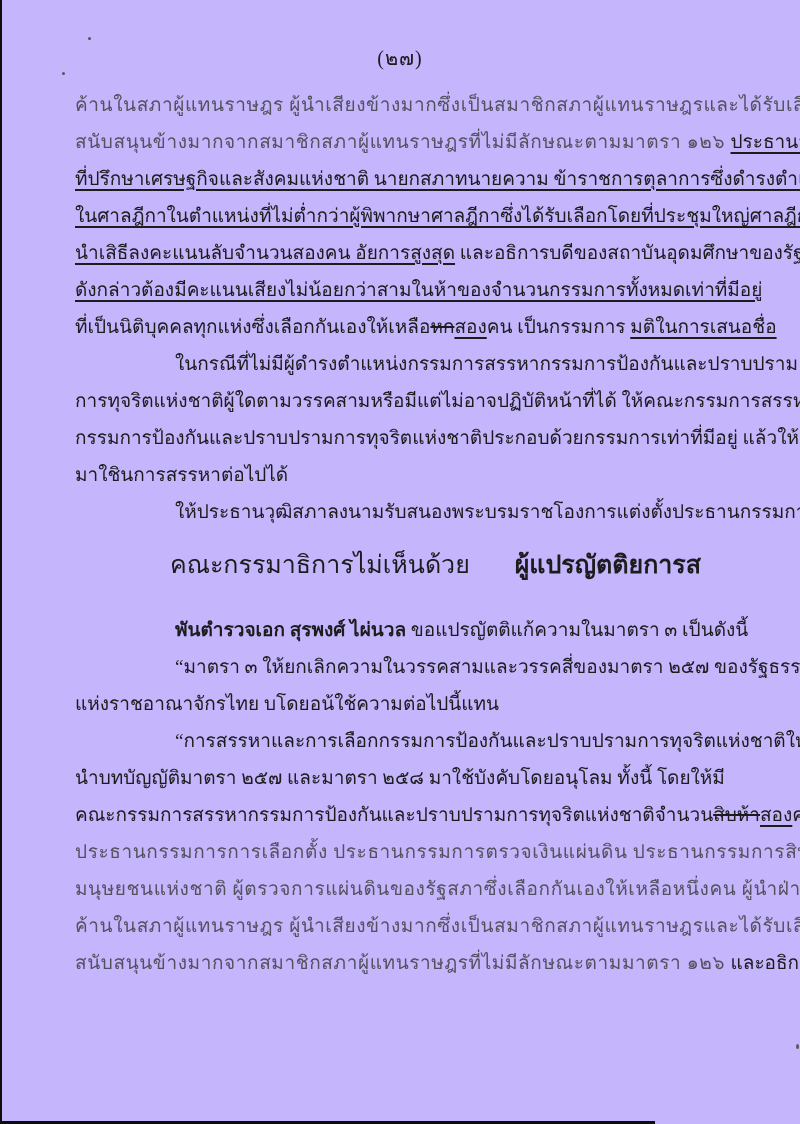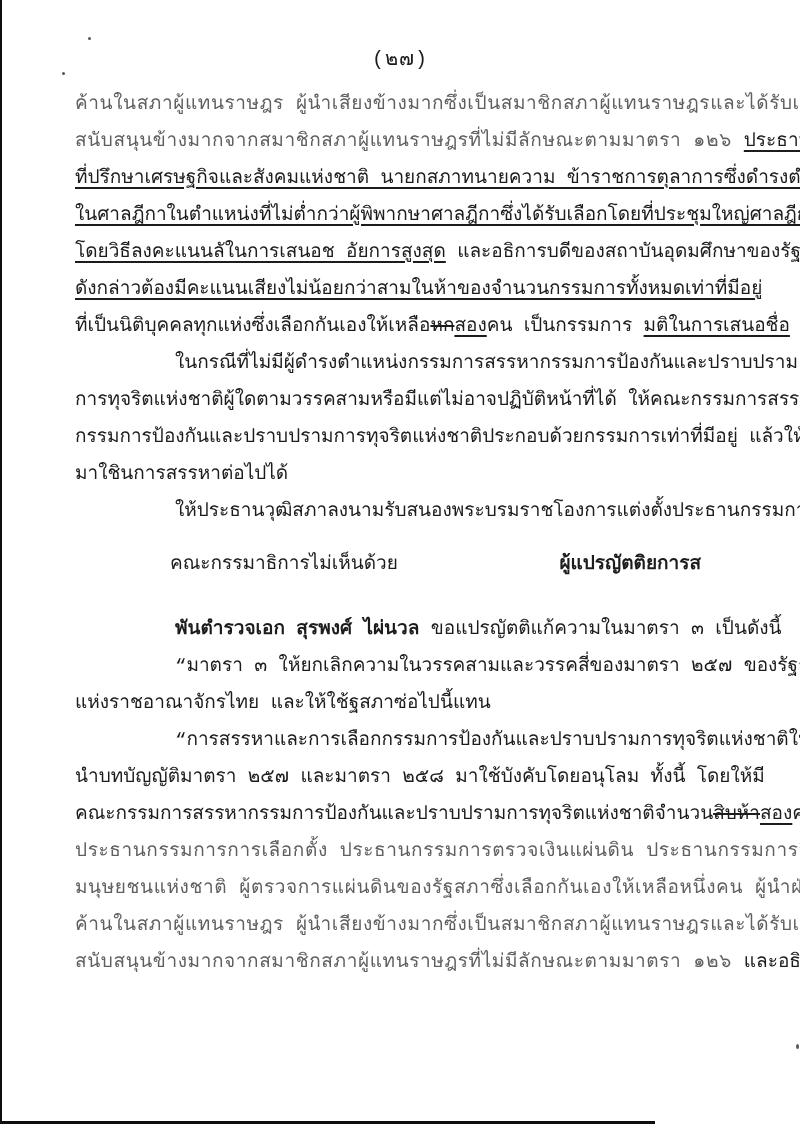--- a/index.html
+++ b/index.html
@@ -1,22 +1,22 @@
 <!DOCTYPE html>
 <html><head>
 <meta charset="utf-8">
 <style>
   html,body{margin:0;padding:0;background:#e8e8e6;}
   .page{
     position:relative;
     width:800px;height:1124px;
     margin:0 auto;
-    background:#ffffff;
+    background:#c4b5fd;
     overflow:hidden;
-    font-family:Liberation Mono, monospace;
+    font-family:Liberation Serif, serif;
     color:#1c1c1c;
   }
   .scan-edge-left{
     position:absolute;left:0;top:0;width:2px;height:1124px;
     background:#0d0d0d;
   }
   .scan-edge-bottom{
     position:absolute;left:0;bottom:0;width:655px;height:3px;
     background:#0d0d0d;
   }
@@ -40,21 +40,21 @@
   .seg-u{text-decoration:underline;text-underline-offset:4px;text-decoration-thickness:1.5px;}
   .seg-x{text-decoration:line-through;text-decoration-thickness:1.5px;}
   .seg-b{font-weight:bold;margin-top:24px;}
   .seg-f{
     color:#3c3c3c;opacity:.82;letter-spacing:.6px;
     filter:blur(.35px);
   }
   .signoff-row{
     display:flex;justify-content:space-between;
     padding-left:95px;padding-right:42px;
-    font-size:19px;line-height:37px;
+    font-size:25px;line-height:37px;
     margin-top:16px;margin-bottom:28px;
   }
   .signoff-right{font-weight:bold;}
 </style>
 </head>
 <body>
 
 <div class="page">
   <div class="scan-edge-left"></div>
   <div class="scan-edge-bottom"></div>
@@ -62,35 +62,35 @@
   <div class="scan-speck speck2"></div>
   <div class="scan-speck speck3"></div>
 
   <div class="page-number">(๒๗)</div>
 
   <div class="doc-body" id="doc-body">
       <div class="line"><span class="seg-f">ค้านในสภาผู้แทนราษฎร  ผู้นำเสียงข้างมากซึ่งเป็นสมาชิกสภาผู้แทนราษฎรและได้รับเสียง</span></div>
       <div class="line"><span class="seg-f">สนับสนุนข้างมากจากสมาชิกสภาผู้แทนราษฎรที่ไม่มีลักษณะตามมาตรา ๑๒๖ </span><span class="seg-u">ประธานสภา</span></div>
       <div class="line"><span class="seg-u">ที่ปรึกษาเศรษฐกิจและสังคมแห่งชาติ นายกสภาทนายความ ข้าราชการตุลาการซึ่งดำรงตำแหน่ง</span></div>
       <div class="line"><span class="seg-u">ในศาลฎีกาในตำแหน่งที่ไม่ต่ำกว่าผู้พิพากษาศาลฎีกาซึ่งได้รับเลือกโดยที่ประชุมใหญ่ศาลฎีกา</span></div>
-      <div class="line"><span class="seg-u">โดยวิธีลงคะแนนลัในการเสนอช  อัยการสูงสุด</span><span class=""> และอธิการบดีของสถาบันอุดมศึกษาของรัฐ</span></div>
+      <div class="line"><span class="seg-u">นำเสิธีลงคะแนนลับจำนวนสองคน  อัยการสูงสุด</span><span class=""> และอธิการบดีของสถาบันอุดมศึกษาของรัฐ</span></div>
       <div class="line"><span class="seg-u">ดังกล่าวต้องมีคะแนนเสียงไม่น้อยกว่าสามในห้าของจำนวนกรรมการทั้งหมดเท่าที่มีอยู่</span></div>
       <div class="line"><span class="">ที่เป็นนิติบุคคลทุกแห่งซึ่งเลือกกันเองให้เหลือ</span><span class="seg-x">หก</span><span class="seg-u">สอง</span><span class="">คน เป็นกรรมการ </span><span class="seg-u">มติในการเสนอชื่อ</span></div>
       <div class="line indent"><span class="">ในกรณีที่ไม่มีผู้ดำรงตำแหน่งกรรมการสรรหากรรมการป้องกันและปราบปราม</span></div>
       <div class="line"><span class="">การทุจริตแห่งชาติผู้ใดตามวรรคสามหรือมีแต่ไม่อาจปฏิบัติหน้าที่ได้ ให้คณะกรรมการสรรหา</span></div>
       <div class="line"><span class="">กรรมการป้องกันและปราบปรามการทุจริตแห่งชาติประกอบด้วยกรรมการเท่าที่มีอยู่ แล้วให้</span></div>
       <div class="line"><span class="">มาใชินการสรรหาต่อไปได้</span></div>
       <div class="line indent"><span class="">ให้ประธานวุฒิสภาลงนามรับสนองพระบรมราชโองการแต่งตั้งประธานกรรมการ</span></div>
       <div class="signoff-row">
         <span class="signoff-left">คณะกรรมาธิการไม่เห็นด้วย</span>
         <span class="signoff-right">ผู้แปรญัตติยการส</span>
       </div>
       <div class="line indent"><span class="seg-b">พันตำรวจเอก สุรพงศ์  ไผ่นวล</span><span class=""> ขอแปรญัตติแก้ความในมาตรา ๓ เป็นดังนี้</span></div>
       <div class="line indent"><span class="">“มาตรา ๓ ให้ยกเลิกความในวรรคสามและวรรคสี่ของมาตรา ๒๕๗ ของรัฐธรรมนูญ</span></div>
-      <div class="line"><span class="">แห่งราชอาณาจักรไทย และให้ใช้ฐสภาซ่อไปนี้แทน</span></div>
+      <div class="line"><span class="">แห่งราชอาณาจักรไทย บโดยอน้ใช้ความต่อไปนี้แทน</span></div>
       <div class="line indent"><span class="">“การสรรหาและการเลือกกรรมการป้องกันและปราบปรามการทุจริตแห่งชาติให้</span></div>
       <div class="line"><span class="">นำบทบัญญัติมาตรา ๒๕๗ และมาตรา ๒๕๘ มาใช้บังคับโดยอนุโลม  ทั้งนี้ โดยให้มี</span></div>
       <div class="line"><span class="">คณะกรรมการสรรหากรรมการป้องกันและปราบปรามการทุจริตแห่งชาติจำนวน</span><span class="seg-x">สิบห้า</span><span class="seg-u">สอง</span><span class="">คน</span></div>
       <div class="line"><span class="seg-f">ประธานกรรมการการเลือกตั้ง  ประธานกรรมการตรวจเงินแผ่นดิน  ประธานกรรมการสิทธิ</span></div>
       <div class="line"><span class="seg-f">มนุษยชนแห่งชาติ  ผู้ตรวจการแผ่นดินของรัฐสภาซึ่งเลือกกันเองให้เหลือหนึ่งคน  ผู้นำฝ่าย</span></div>
       <div class="line"><span class="seg-f">ค้านในสภาผู้แทนราษฎร  ผู้นำเสียงข้างมากซึ่งเป็นสมาชิกสภาผู้แทนราษฎรและได้รับเสียง</span></div>
       <div class="line"><span class="seg-f">สนับสนุนข้างมากจากสมาชิกสภาผู้แทนราษฎรที่ไม่มีลักษณะตามมาตรา ๑๒๖ </span><span class="">และอธิการบดี</span></div>
     </div>
 </div>
 

